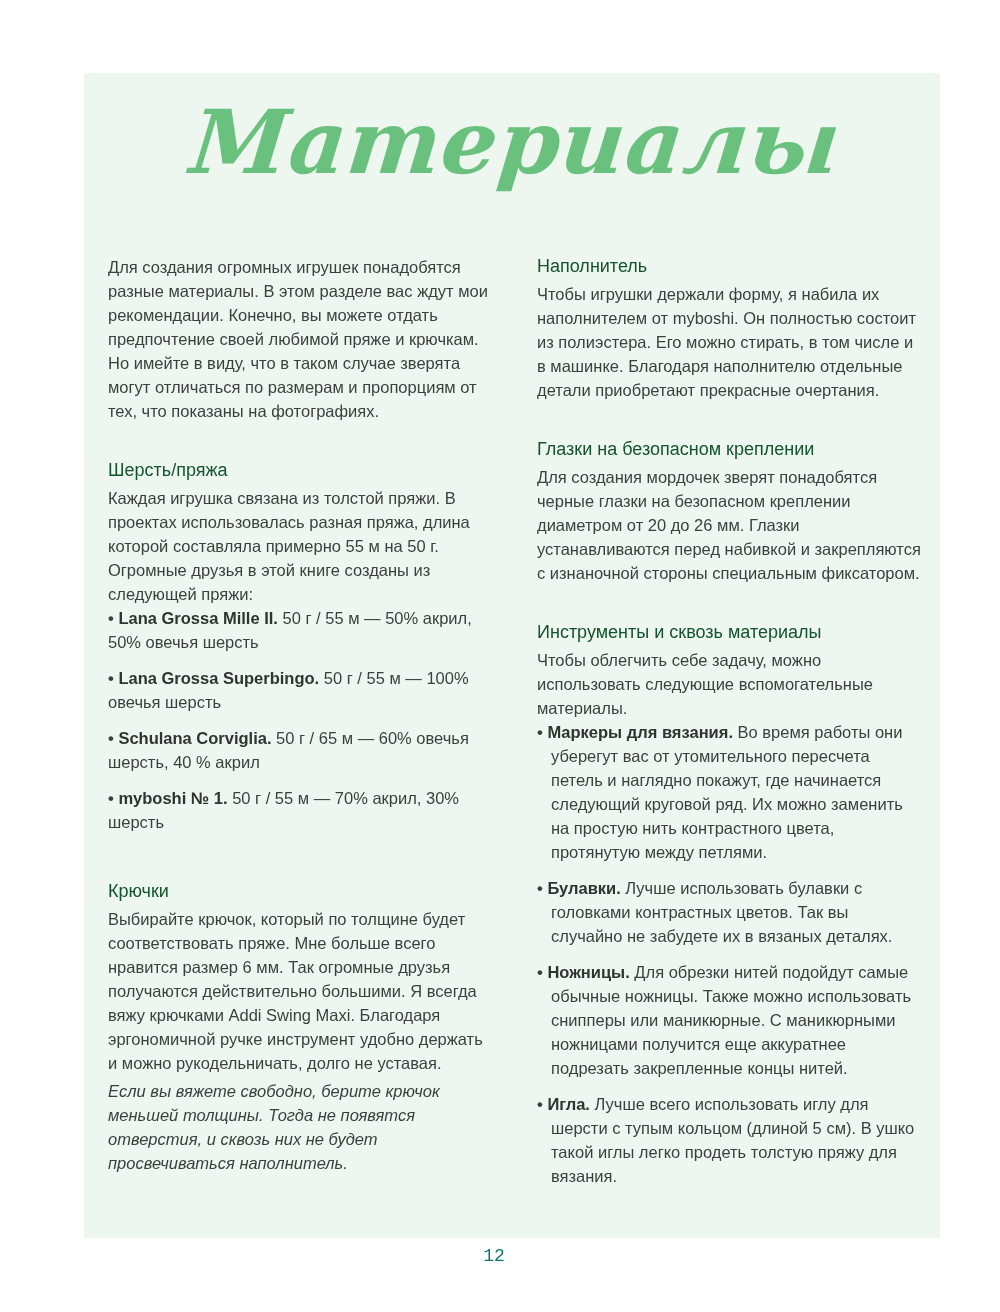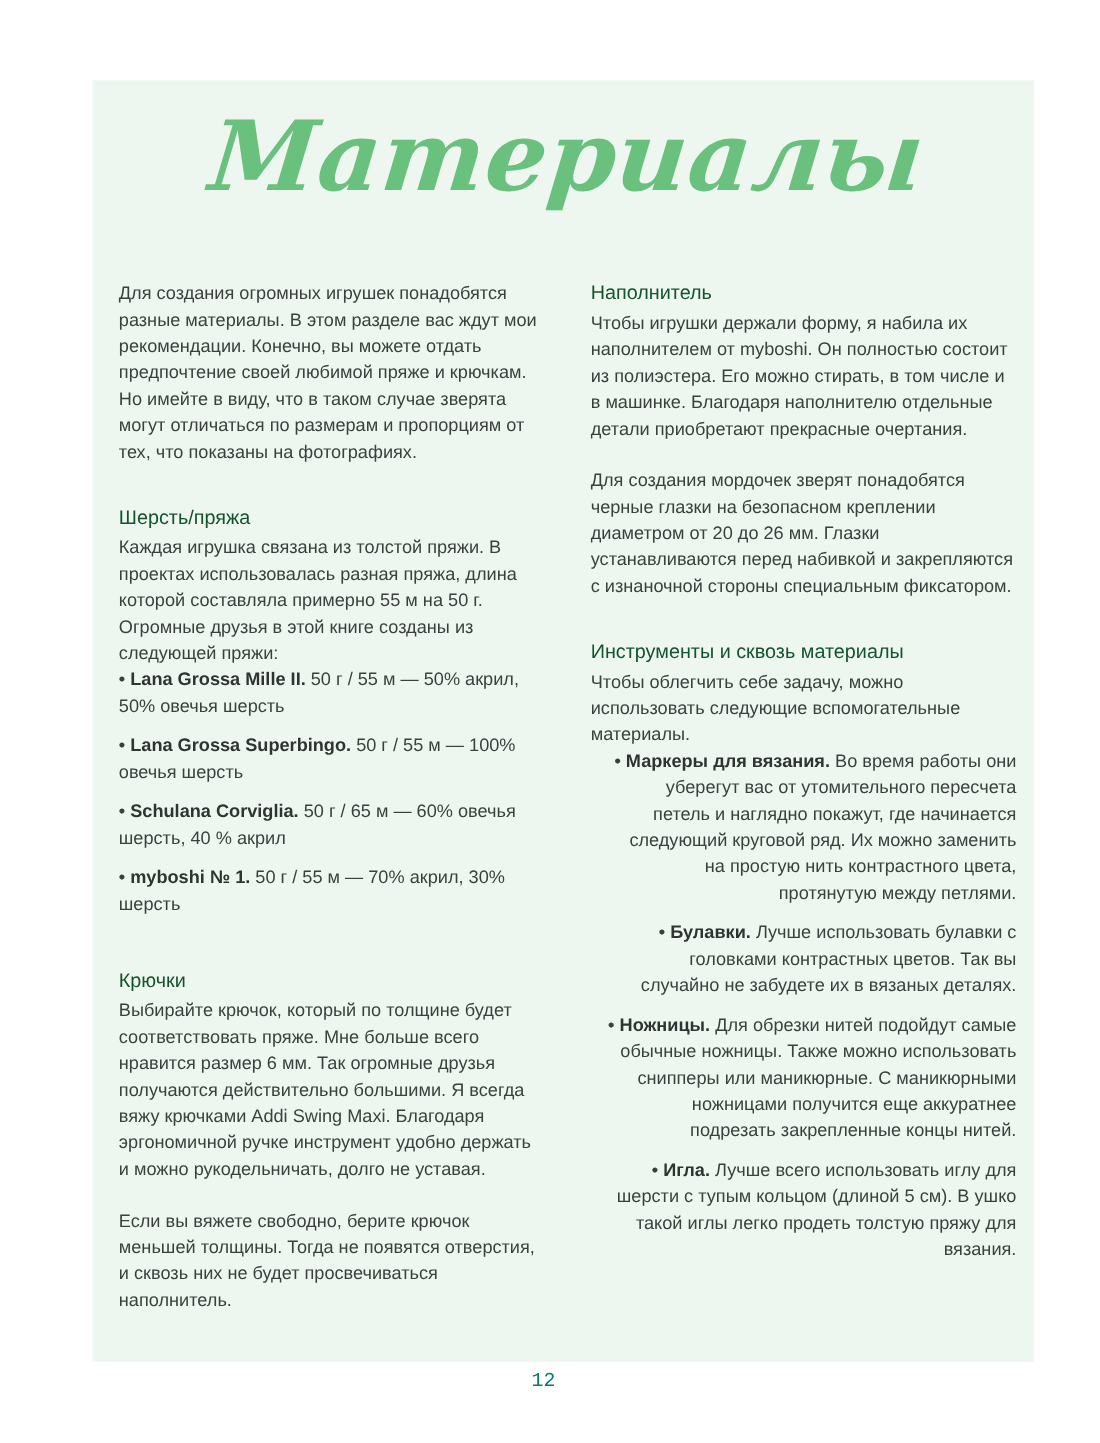--- a/index.html
+++ b/index.html
@@ -21,25 +21,25 @@
     display:flex;gap:42px;margin-top:58px;
   }
   .col{flex:1;font-size:16.5px;line-height:24px;}
   .h2{
     color:#14532d;font-size:18px;line-height:23px;margin:36px 0 4px 0;
     font-weight:normal;
   }
   .h2.first{margin-top:0;}
   .h2.big-gap{margin-top:46px;}
   .para{margin:0;}
-  .para + .para{margin-top:23px;}
+  .para + .para{margin-top:4px;font-style:italic;}
   .blist{}
   .bitem{margin-bottom:12px;}
   .bitem::before{content:"\2022\00a0";font-weight:bold;}
-  .bitem.hang{padding-left:14px;text-indent:-14px;text-align:right;}
+  .bitem.hang{padding-left:14px;text-indent:-14px;}
   .bitem b{font-weight:bold;color:#2f3432;}
   .pagenum{
     position:absolute;left:66px;top:1246px;width:856px;text-align:center;
     font-size:18px;color:#0f766e;font-family:Liberation Mono, monospace;
   }
 </style>
 </head>
 <body>
 
 <div class="panel">
@@ -63,20 +63,21 @@
 
       <div class="h2 big-gap">Крючки</div>
       <p class="para">Выбирайте крючок, который по толщине будет соответствовать пряже. Мне больше всего нравится размер 6 мм. Так огромные друзья получаются действительно большими. Я всегда вяжу крючками Addi Swing Maxi. Благодаря эргономичной ручке инструмент удобно держать и можно рукодельничать, долго не уставая.</p>
       <p class="para">Если вы вяжете свободно, берите крючок меньшей толщины. Тогда не появятся отверстия, и сквозь них не будет просвечиваться наполнитель.</p>
     </div>
 
     <div class="col">
       <div class="h2 first">Наполнитель</div>
       <p class="para">Чтобы игрушки держали форму, я набила их наполнителем от myboshi. Он полностью состоит из полиэстера. Его можно стирать, в том числе и в машинке. Благодаря наполнителю отдельные детали приобретают прекрасные очертания.</p>
 
+      <div class="h2">Глазки на безопасном креплении</div>
       <p class="para">Для создания мордочек зверят понадобятся черные глазки на безопасном креплении диаметром от 20 до 26 мм. Глазки устанавливаются перед набивкой и закрепляются с изнаночной стороны специальным фиксатором.</p>
 
       <div class="h2">Инструменты и сквозь материалы</div>
       <p class="para">Чтобы облегчить себе задачу, можно использовать следующие вспомогательные материалы.</p>
 
       <div class="blist">
         <div class="bitem hang"><b>Маркеры для вязания.</b><span> Во время работы они уберегут вас от утомительного пересчета петель и наглядно покажут, где начинается следующий круговой ряд. Их можно заменить на простую нить контрастного цвета, протянутую между петлями.</span></div>
         <div class="bitem hang"><b>Булавки.</b><span> Лучше использовать булавки с головками контрастных цветов. Так вы случайно не забудете их в вязаных деталях.</span></div>
         <div class="bitem hang"><b>Ножницы.</b><span> Для обрезки нитей подойдут самые обычные ножницы. Также можно использовать снипперы или маникюрные. С маникюрными ножницами получится еще аккуратнее подрезать закрепленные концы нитей.</span></div>
         <div class="bitem hang"><b>Игла.</b><span> Лучше всего использовать иглу для шерсти с тупым кольцом (длиной 5 см). В ушко такой иглы легко продеть толстую пряжу для вязания.</span></div>

